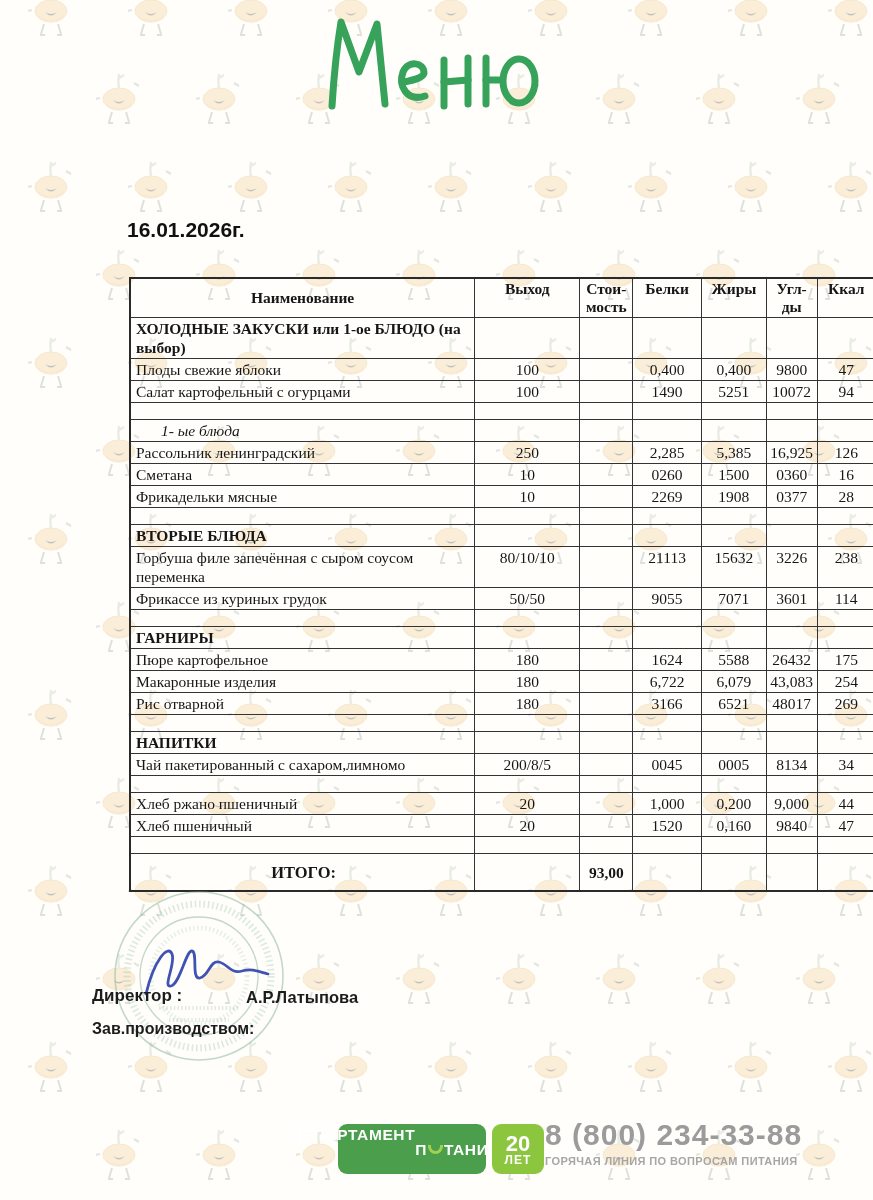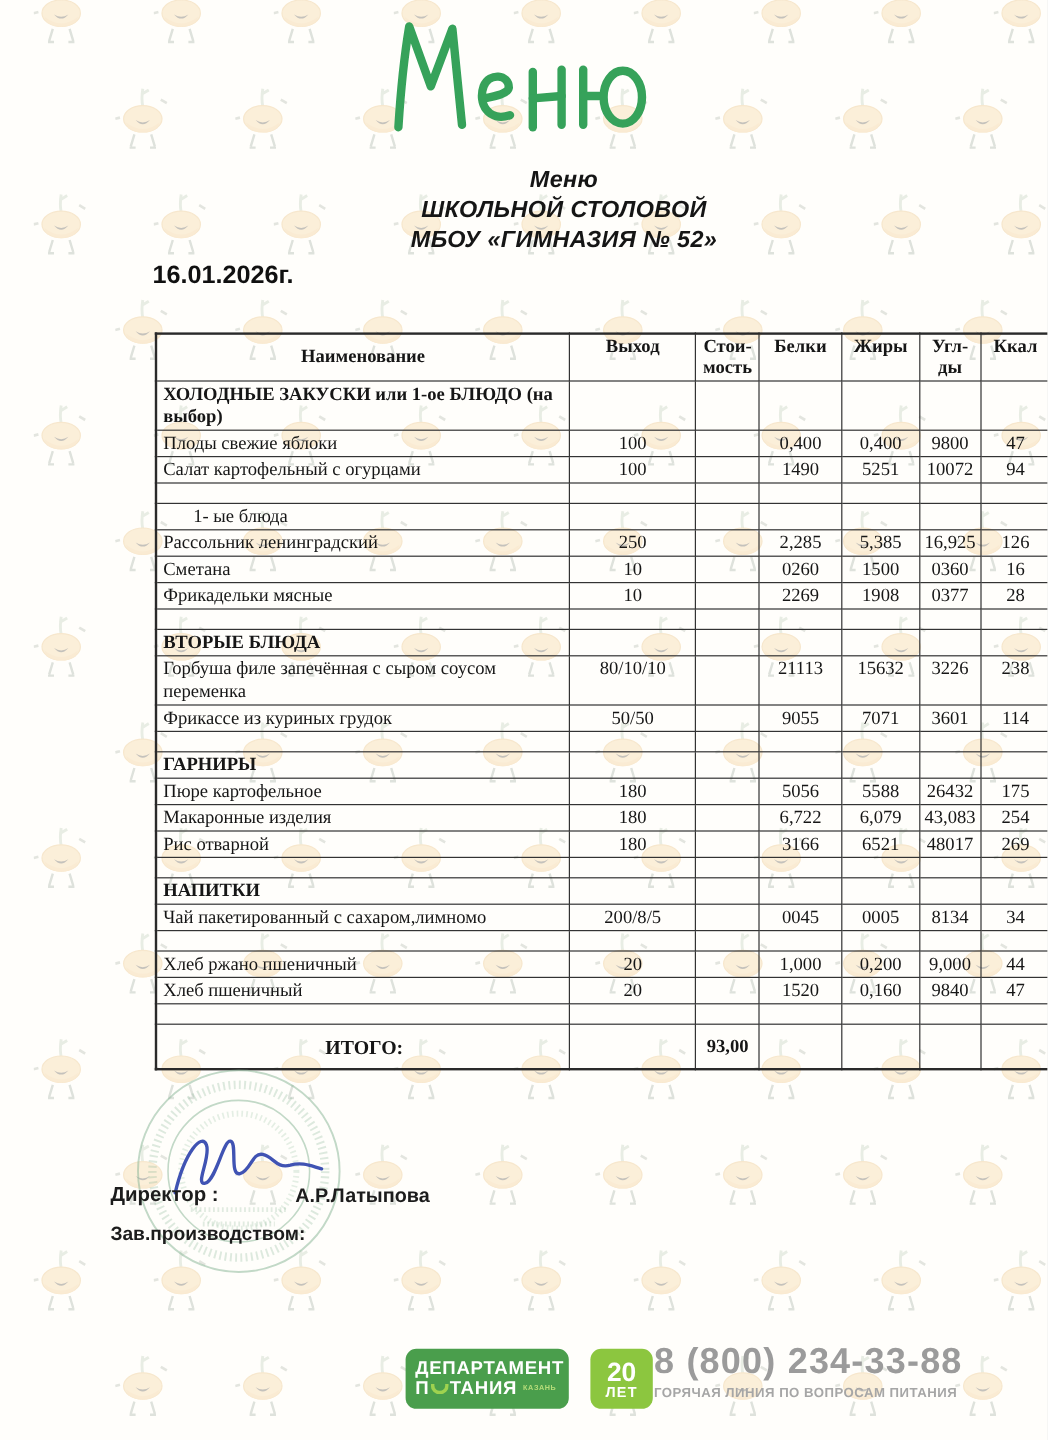--- a/index.html
+++ b/index.html
@@ -23,35 +23,35 @@
     font-family:"Liberation Serif",serif;color:#161616;border:2px solid #2a2a2a;}
   th,td{border:1px solid #333;padding:1px 3px;font-size:15.5px;overflow:hidden;}
   th{font-weight:bold;vertical-align:top;text-align:center;line-height:18px;}
   th.first{vertical-align:middle;}
   td{vertical-align:top;text-align:center;line-height:19px;}
   td.name-cell{text-align:left;padding-left:5px;vertical-align:middle;}
   tr.header-row{height:38px;}
   tr.item td{height:19px;}
   tr.section td{height:19px;}
   tr.section td.name-cell{font-weight:bold;}
-  tr.section-indent td.name-cell{padding-left:30px;}
+  tr.section-indent td.name-cell{padding-left:30px;font-style:italic;}
   tr.empty td{height:14px;}
   tr.total td{height:34px;font-weight:bold;vertical-align:middle;}
   tr.total td.name-cell{text-align:center;font-size:16.5px;}
 
   
   #stamp{position:absolute;left:104px;top:888px;pointer-events:none;}
   #signature{position:absolute;left:142px;top:938px;}
   #director-line{position:absolute;left:92px;top:986px;font-weight:bold;font-size:17px;color:#1c1c1c;}
   #director-name{position:absolute;left:246px;top:988px;font-weight:bold;font-size:16.5px;color:#1c1c1c;}
   #production-line{position:absolute;left:92px;top:1020px;font-weight:bold;font-size:16px;color:#1c1c1c;}
 
   
-  #footer-logo{position:absolute;left:338px;top:1124px;width:136px;height:50px;border-radius:9px;
-    background:#4a9e4c;color:#fff;display:flex;flex-direction:column;justify-content:center;
+  #footer-logo{position:absolute;left:338px;top:1124px;width:148px;height:50px;border-radius:9px;
+    background:#4a9e4c;color:#fff;display:flex;flex-direction:row;justify-content:center;
     padding:2px 8px;box-sizing:border-box;}
   #footer-logo .l1{font-weight:bold;font-size:15.5px;letter-spacing:.6px;line-height:17px;}
   #footer-logo .l2{font-weight:bold;font-size:15.5px;letter-spacing:.6px;line-height:17px;display:flex;align-items:center;}
   #footer-logo .smile{display:inline-block;width:15px;height:9px;border:3px solid #9fd24f;border-top:none;
     border-radius:0 0 12px 12px;margin:0 1px 0 1px;box-sizing:border-box;}
   #footer-logo .city{font-size:6px;color:#b7dd7a;align-self:flex-end;margin-left:5px;letter-spacing:.5px;}
   #badge-20{position:absolute;left:492px;top:1124px;width:52px;height:50px;border-radius:9px;
     background:#8cc63f;color:#fff;display:flex;flex-direction:column;align-items:center;justify-content:center;}
   #badge-20 .n{font-weight:bold;font-size:22px;line-height:21px;}
   #badge-20 .t{font-weight:bold;font-size:12px;line-height:12px;letter-spacing:1px;}
@@ -1263,25 +1263,20 @@
       <path d="M82,70 C92,68 101,66 102,61 C102,50 86,48 81,60 C76,74 85,90 103,84"></path>
       <path d="M122,48 L122,94"></path>
       <path d="M122,70 L146,68"></path>
       <path d="M146,46 L146,92"></path>
       <path d="M164,46 L164,92"></path>
       <path d="M164,68 L177,68"></path>
       <ellipse cx="197" cy="69" rx="16" ry="22"></ellipse>
     </g>
   </svg>
 
-  <div id="title-block">
-    <div>Меню</div>
-    <div>ШКОЛЬНОЙ СТОЛОВОЙ</div>
-    <div>МБОУ «ГИМНАЗИЯ № 52»</div>
-  </div>
 
   <div id="doc-date">16.01.2026г.</div>
 
   <div id="menu-table-wrap">
     <table id="menu-table">
       <colgroup>
         <col style="width:46.2%">
           <col style="width:14.1%">
           <col style="width:7.1%">
         <col style="width:9.2%">
@@ -1424,21 +1419,21 @@
             <td></td>
             <td></td>
             <td></td>
             <td></td>
             <td></td>
           </tr>
           <tr class="item">
             <td class="name-cell">Пюре картофельное</td>
             <td>180</td>
             <td></td>
-            <td>5056</td>
+            <td>1624</td>
             <td>5588</td>
             <td>26432</td>
             <td>175</td>
           </tr>
           <tr class="item">
             <td class="name-cell">Макаронные изделия</td>
             <td>180</td>
             <td></td>
             <td>6,722</td>
             <td>6,079</td>

